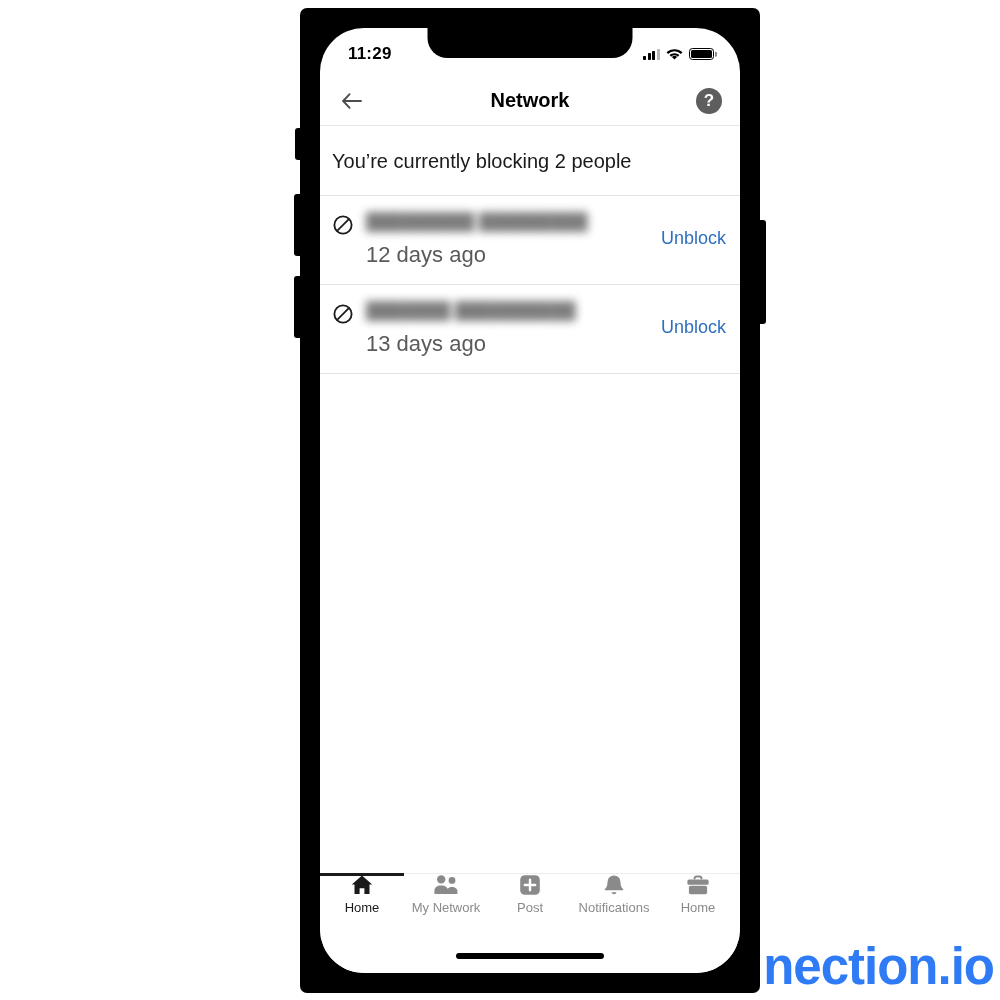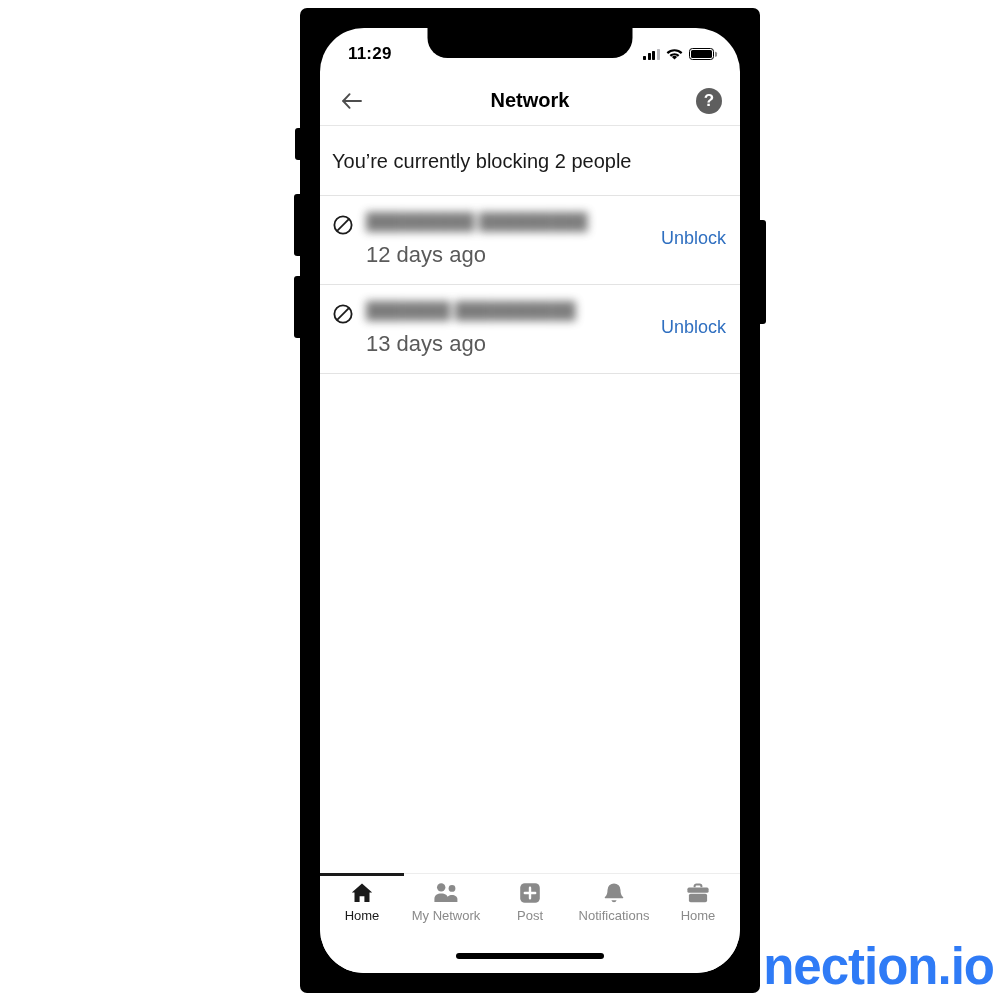--- a/index.html
+++ b/index.html
@@ -209,21 +209,20 @@
     height: 100%;
   }
 
   .tab-bar {
     position: relative;
     display: flex;
     align-items: flex-start;
     height: 66px;
     background: #ffffff;
     border-top: 1px solid #ededed;
-    padding-top: 8px;
   }
   .tab-indicator {
     position: absolute;
     top: -1.5px;
     left: 0;
     width: 84px;
     height: 3px;
     background: #1a1a1a;
   }
   .tab {

